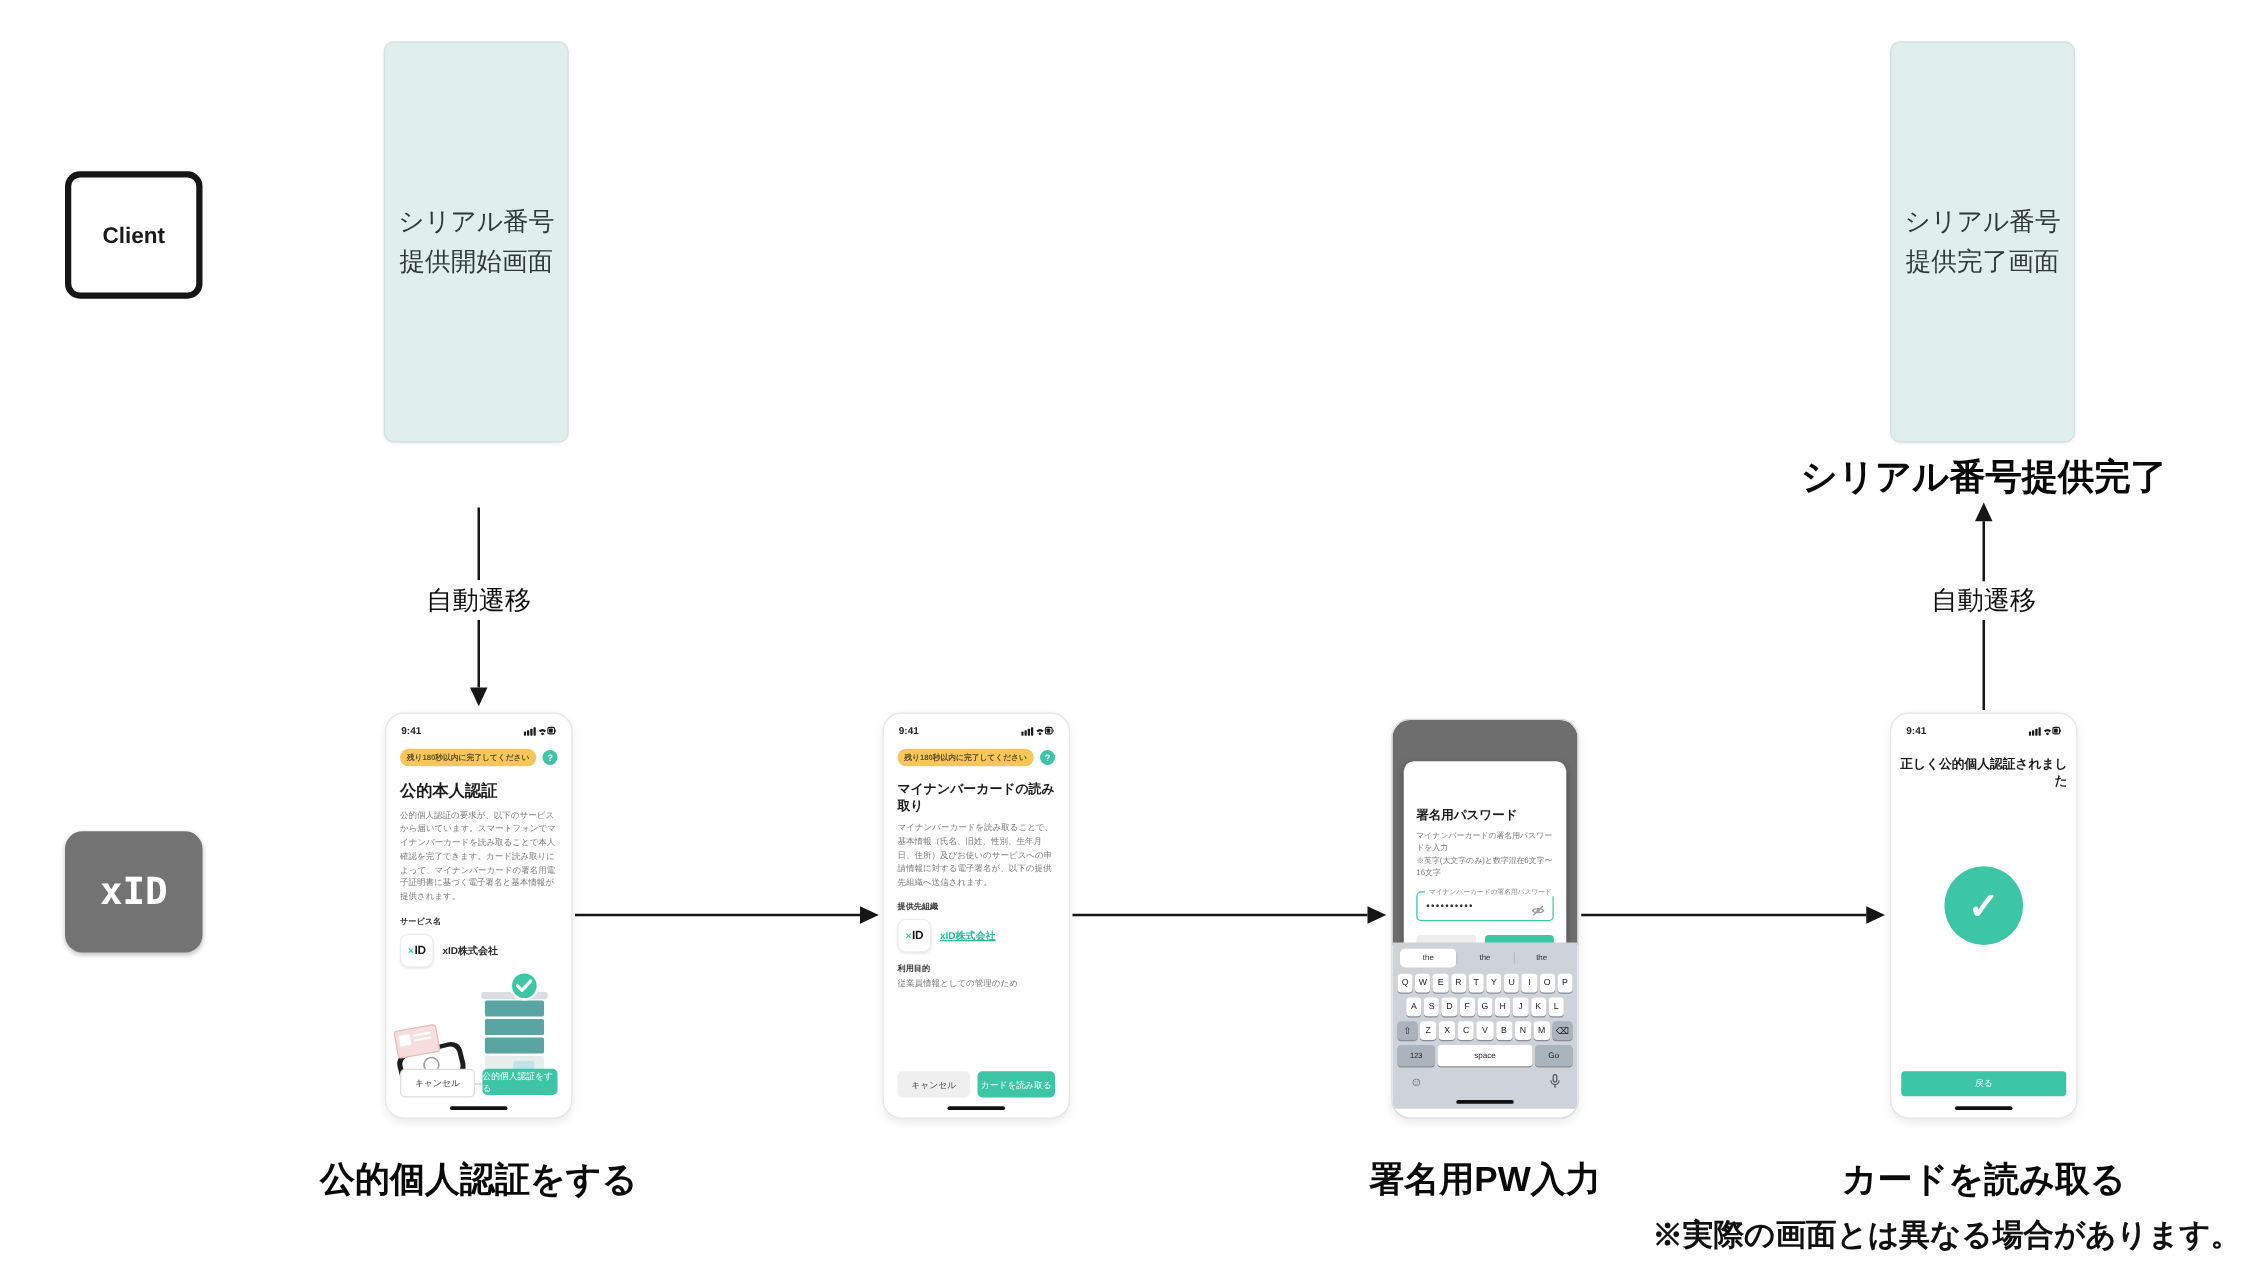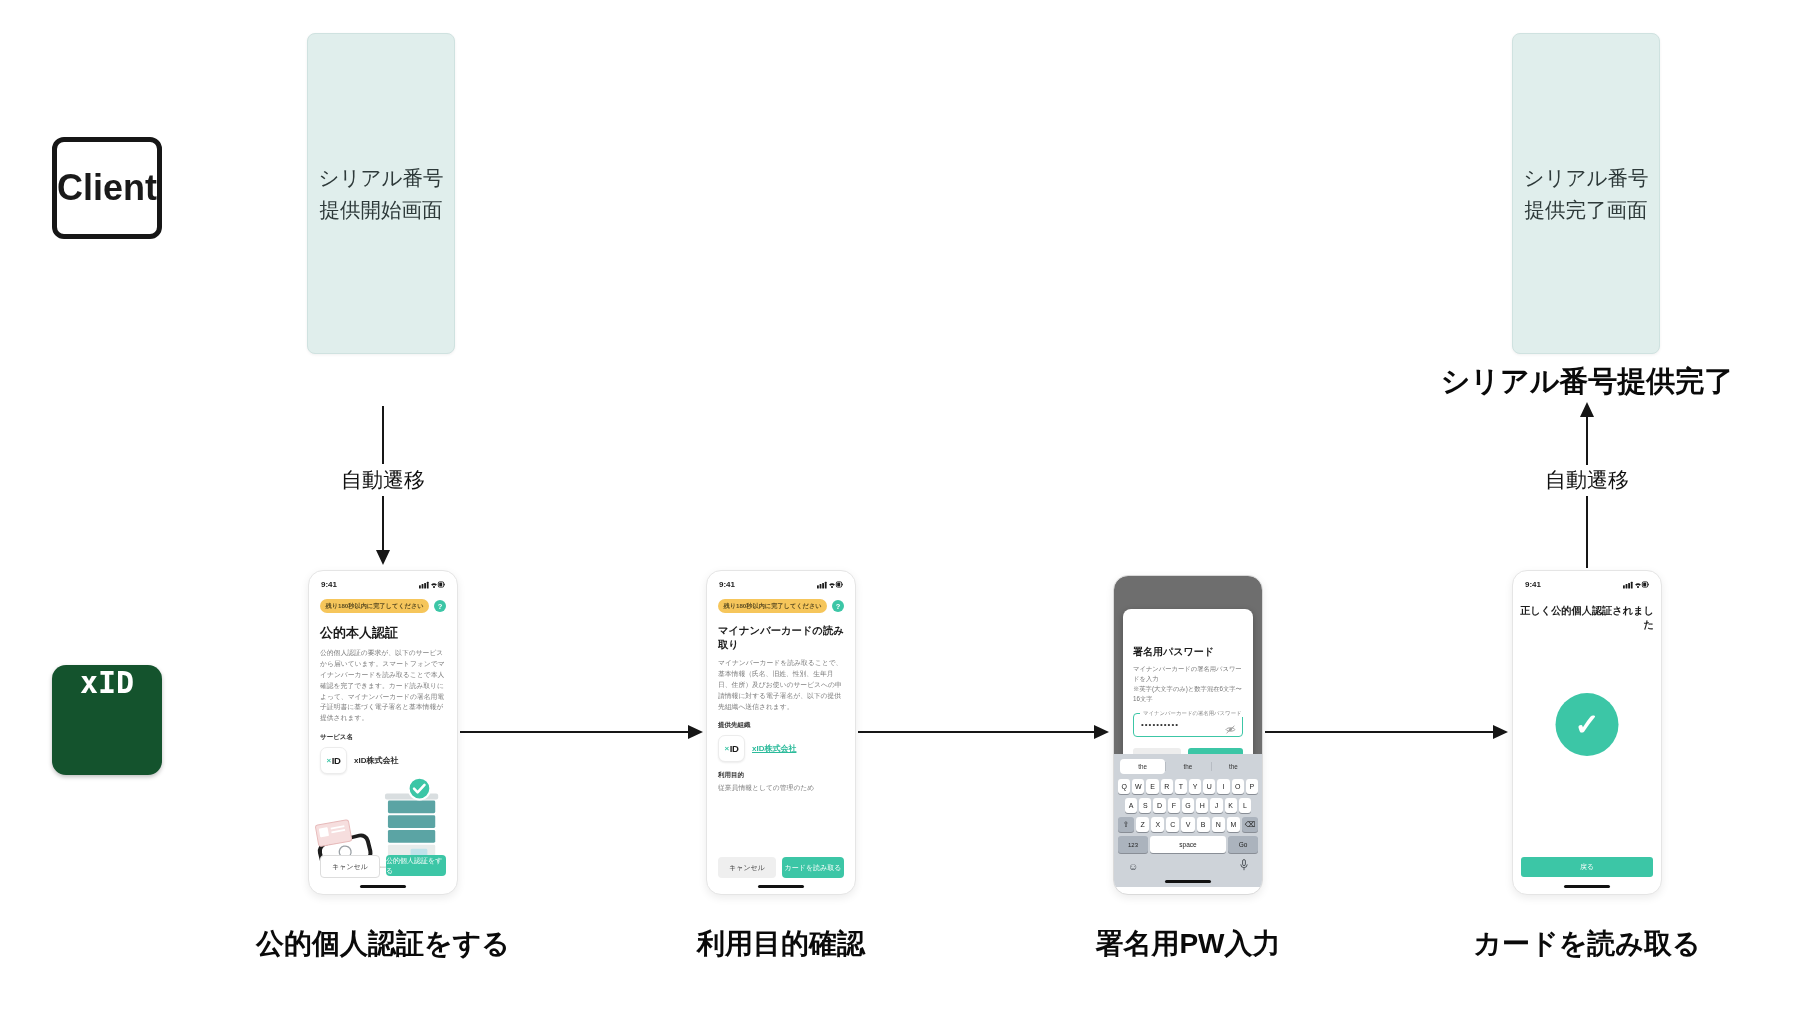--- a/index.html
+++ b/index.html
@@ -2,23 +2,23 @@
 <html><head>
 <meta charset="utf-8">
 <style>
   html,body{margin:0;padding:0;background:#fff;}
   #canvas{position:relative;width:1801px;height:1013px;background:#fff;overflow:hidden;
           font-family:"Liberation Sans",sans-serif;color:#111;}
 
   
   .client-box{position:absolute;left:52px;top:137px;width:100px;height:92px;border:5px solid #161616;
               border-radius:12px;background:#fff;display:flex;align-items:center;justify-content:center;
-              font-size:36px;font-weight:800;color:#1a1a1a;}
-  .xid-box{position:absolute;left:52px;top:665px;width:110px;height:110px;background:#14532d;border-radius:14px;
-           display:flex;justify-content:center;color:#fff;font-weight:700;font-size:30px;
+              font-size:18px;font-weight:800;color:#1a1a1a;}
+  .xid-box{position:absolute;left:52px;top:665px;width:110px;height:97px;background:#737373;border-radius:14px;
+           display:flex;align-items:center;justify-content:center;color:#fff;font-weight:700;font-size:30px;
            font-family:"DejaVu Sans Mono",monospace;box-shadow:0 2px 4px rgba(0,0,0,.25);}
   .flow-box{position:absolute;top:33px;width:146px;height:319px;background:#e0eeec;border:1px solid #cfe2e0;
             border-radius:8px;display:flex;flex-direction:column;align-items:center;justify-content:center;
             text-align:center;font-size:20.5px;line-height:1.55;color:#2e3a3a;box-shadow:0 1px 3px rgba(0,0,0,.06);}
   .flow-box span{display:block;}
   .big-label{position:absolute;top:362px;width:360px;text-align:center;font-size:29px;font-weight:800;color:#0a0a0a;}
   .caption{position:absolute;top:925px;width:340px;text-align:center;font-size:28px;font-weight:800;color:#0a0a0a;}
   .footnote{position:absolute;top:971px;right:8px;font-size:24.5px;font-weight:600;color:#111;}
   .transition-label{position:absolute;top:466px;width:130px;text-align:center;font-size:21px;color:#111;}
 
@@ -243,21 +243,20 @@
       <span class="link">xID株式会社</span>
     </div>
     <div class="p-label">利用目的</div>
     <div class="p-body" style="margin-top:3px;">従業員情報としての管理のため</div>
     <div class="btn-row">
       <div class="btn btn-cancel2">キャンセル</div>
       <div class="btn btn-primary">カードを読み取る</div>
     </div>
     <div class="home-bar"></div>
   </div>
-  <div class="caption" style="left:611px;">利用目的確認</div>
 
   <div class="phone" style="left:1113px;top:575px;height:320px;border-color:#dadada;">
     <div class="dim"></div>
     <div class="modal">
       <div class="modal-title">署名用パスワード</div>
       <div class="modal-body">
         <div>マイナンバーカードの署名用パスワードを入力</div>
         <div>※英字(大文字のみ)と数字混在6文字〜16文字</div>
       </div>
       <div class="pw-input">
@@ -355,13 +354,14 @@
           </svg>
       </span>
     </div>
     <div class="p4-h1">正しく公的個人認証されました</div>
     <div class="check-circle">✓</div>
     <div class="btn-back">戻る</div>
     <div class="home-bar"></div>
   </div>
   <div class="caption" style="left:1417px;">カードを読み取る</div>
 
+  <div class="footnote">※実際の画面とは異なる場合があります。</div>
 </div>
 
 </body></html>

